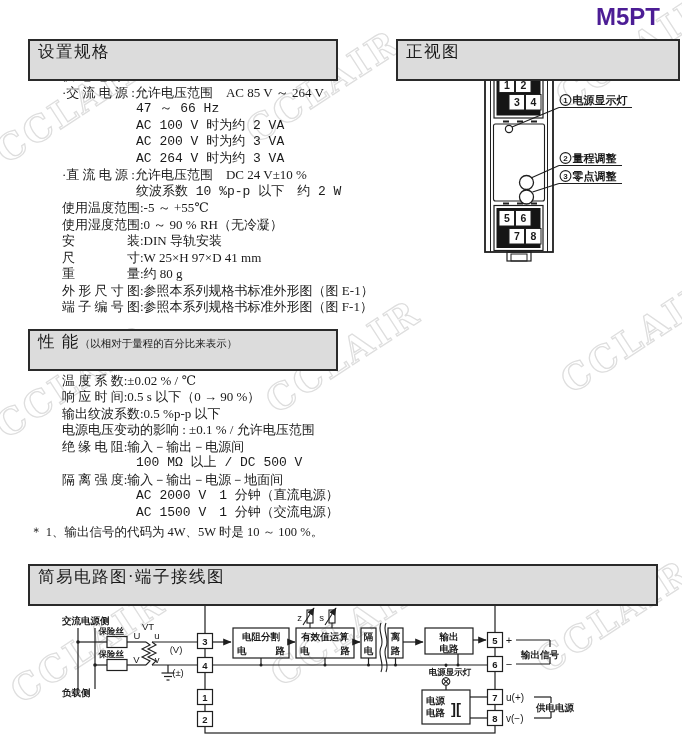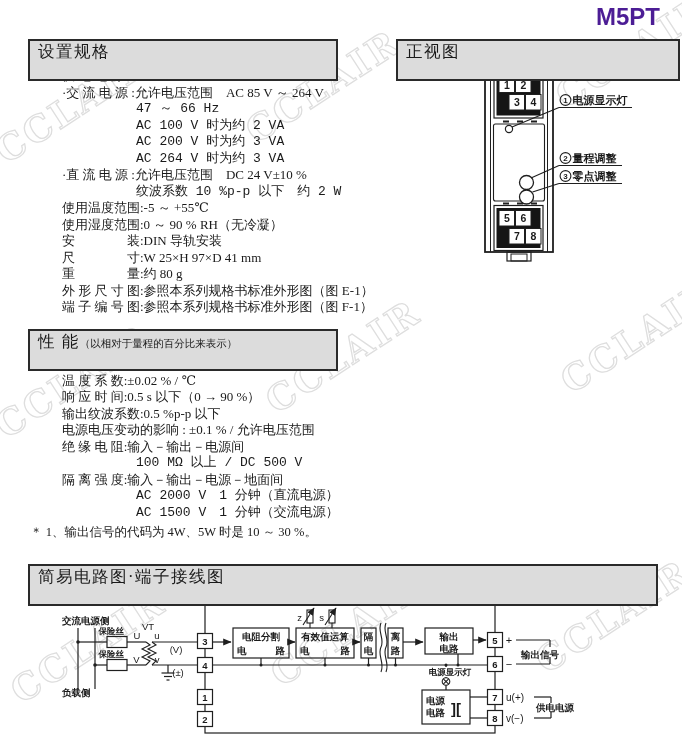--- a/index.html
+++ b/index.html
@@ -59,21 +59,21 @@
   <div class="hdr" style="left:28px;top:329px;width:310px">
     <span>性 能</span><span class="note">（以相对于量程的百分比来表示）</span>
   </div>
   <div class="hdr" style="left:28px;top:564px;width:630px">
     <span>简易电路图·端子接线图</span>
   </div>
 
   <div class="tblock" id="spec-lines" style="left:30px;top:68px;width:330px"><div class="tline ind0">供 电 电 源</div><div class="tline ind0">·交 流 电 源 :允许电压范围　AC 85 V ～ 264 V</div><div class="tline ind1">47 ～ 66 Hz</div><div class="tline ind1">AC 100 V 时为约 2 VA</div><div class="tline ind1">AC 200 V 时为约 3 VA</div><div class="tline ind1">AC 264 V 时为约 3 VA</div><div class="tline ind0">·直 流 电 源 :允许电压范围　DC 24 V±10 %</div><div class="tline ind1">纹波系数 10 %p-p 以下　约 2 W</div><div class="tline ind0">使用温度范围:-5 ～ +55℃</div><div class="tline ind0">使用湿度范围:0 ～ 90 % RH（无冷凝）</div><div class="tline ind0">安　　　　装:DIN 导轨安装</div><div class="tline ind0">尺　　　　寸:W 25×H 97×D 41 mm</div><div class="tline ind0">重　　　　量:约 80 g</div><div class="tline ind0">外 形 尺 寸 图:参照本系列规格书标准外形图（图 E-1）</div><div class="tline ind0">端 子 编 号 图:参照本系列规格书标准外形图（图 F-1）</div></div>
 
   <div class="tblock" id="perf-lines" style="left:30px;top:356px;width:330px"><div class="tline ind0">标 准 精 度:±0.3 %（输入范围在 5 ～ 100 % 时*¹）</div><div class="tline ind0">温 度 系 数:±0.02 % / ℃</div><div class="tline ind0">响 应 时 间:0.5 s 以下（0 → 90 %）</div><div class="tline ind0">输出纹波系数:0.5 %p-p 以下</div><div class="tline ind0">电源电压变动的影响 : ±0.1 % / 允许电压范围</div><div class="tline ind0">绝 缘 电 阻:输入－输出－电源间</div><div class="tline ind1">100 MΩ 以上 / DC 500 V</div><div class="tline ind0">隔 离 强 度:输入－输出－电源－地面间</div><div class="tline ind1">AC 2000 V　1 分钟（直流电源）</div><div class="tline ind1">AC 1500 V　1 分钟（交流电源）</div></div>
-  <div class="foot" style="left:30px;top:524px">＊ 1、输出信号的代码为 4W、5W 时是 10 ～ 30 %。</div>
+  <div class="foot" style="left:30px;top:524px">＊ 1、输出信号的代码为 4W、5W 时是 10 ～ 100 %。</div>
 
   <svg style="left:370px;top:62px" width="312" height="230" viewBox="0 0 312 230">
     <g fill="none" stroke="#1f1f1f">
 
       <g>
         <rect x="115" y="6" width="68" height="184" stroke-width="1.8"></rect>
         <line x1="120.5" y1="6" x2="120.5" y2="190" stroke-width="1"></line>
         <line x1="177.5" y1="6" x2="177.5" y2="190" stroke-width="1"></line>
       </g>
 

